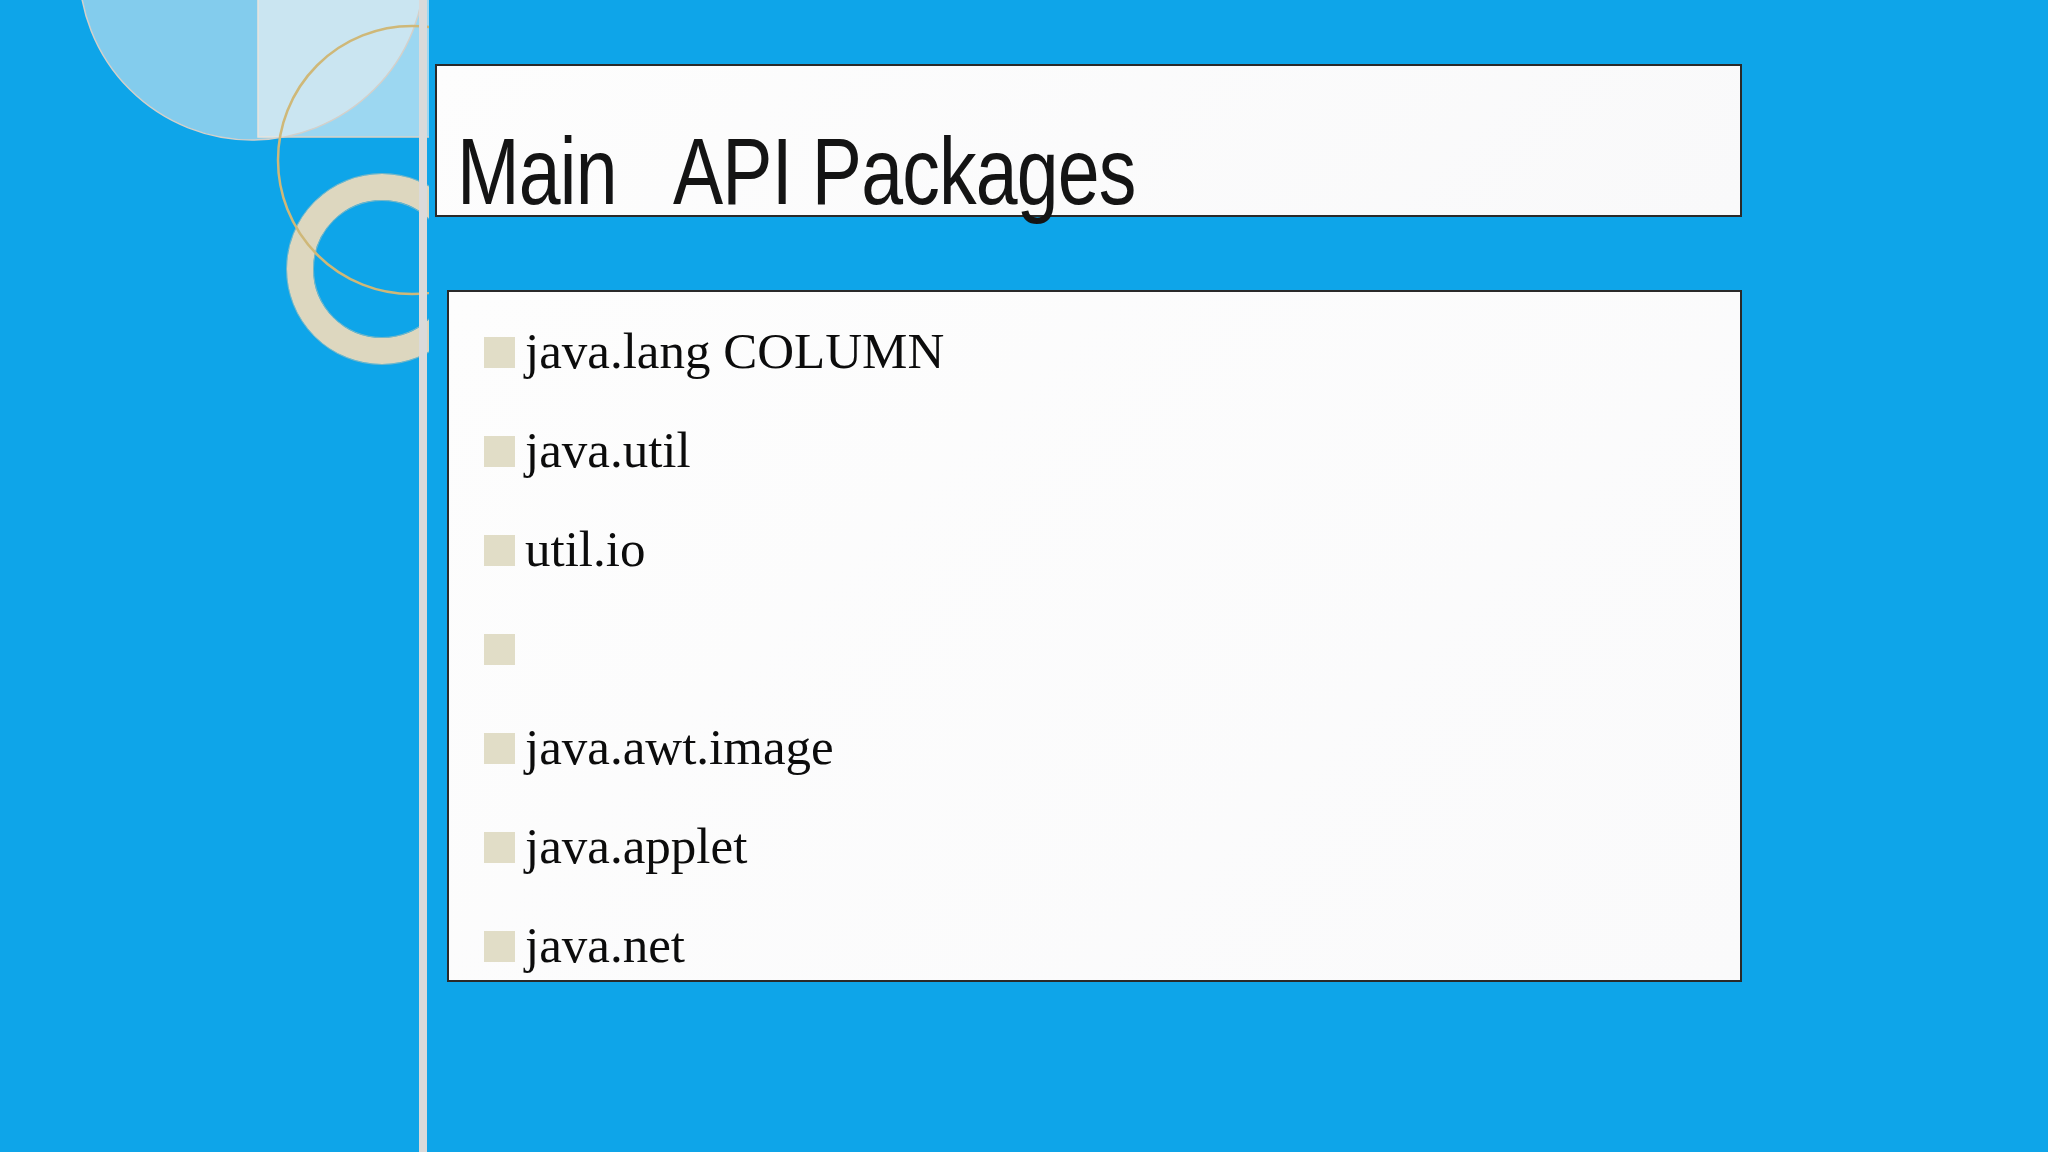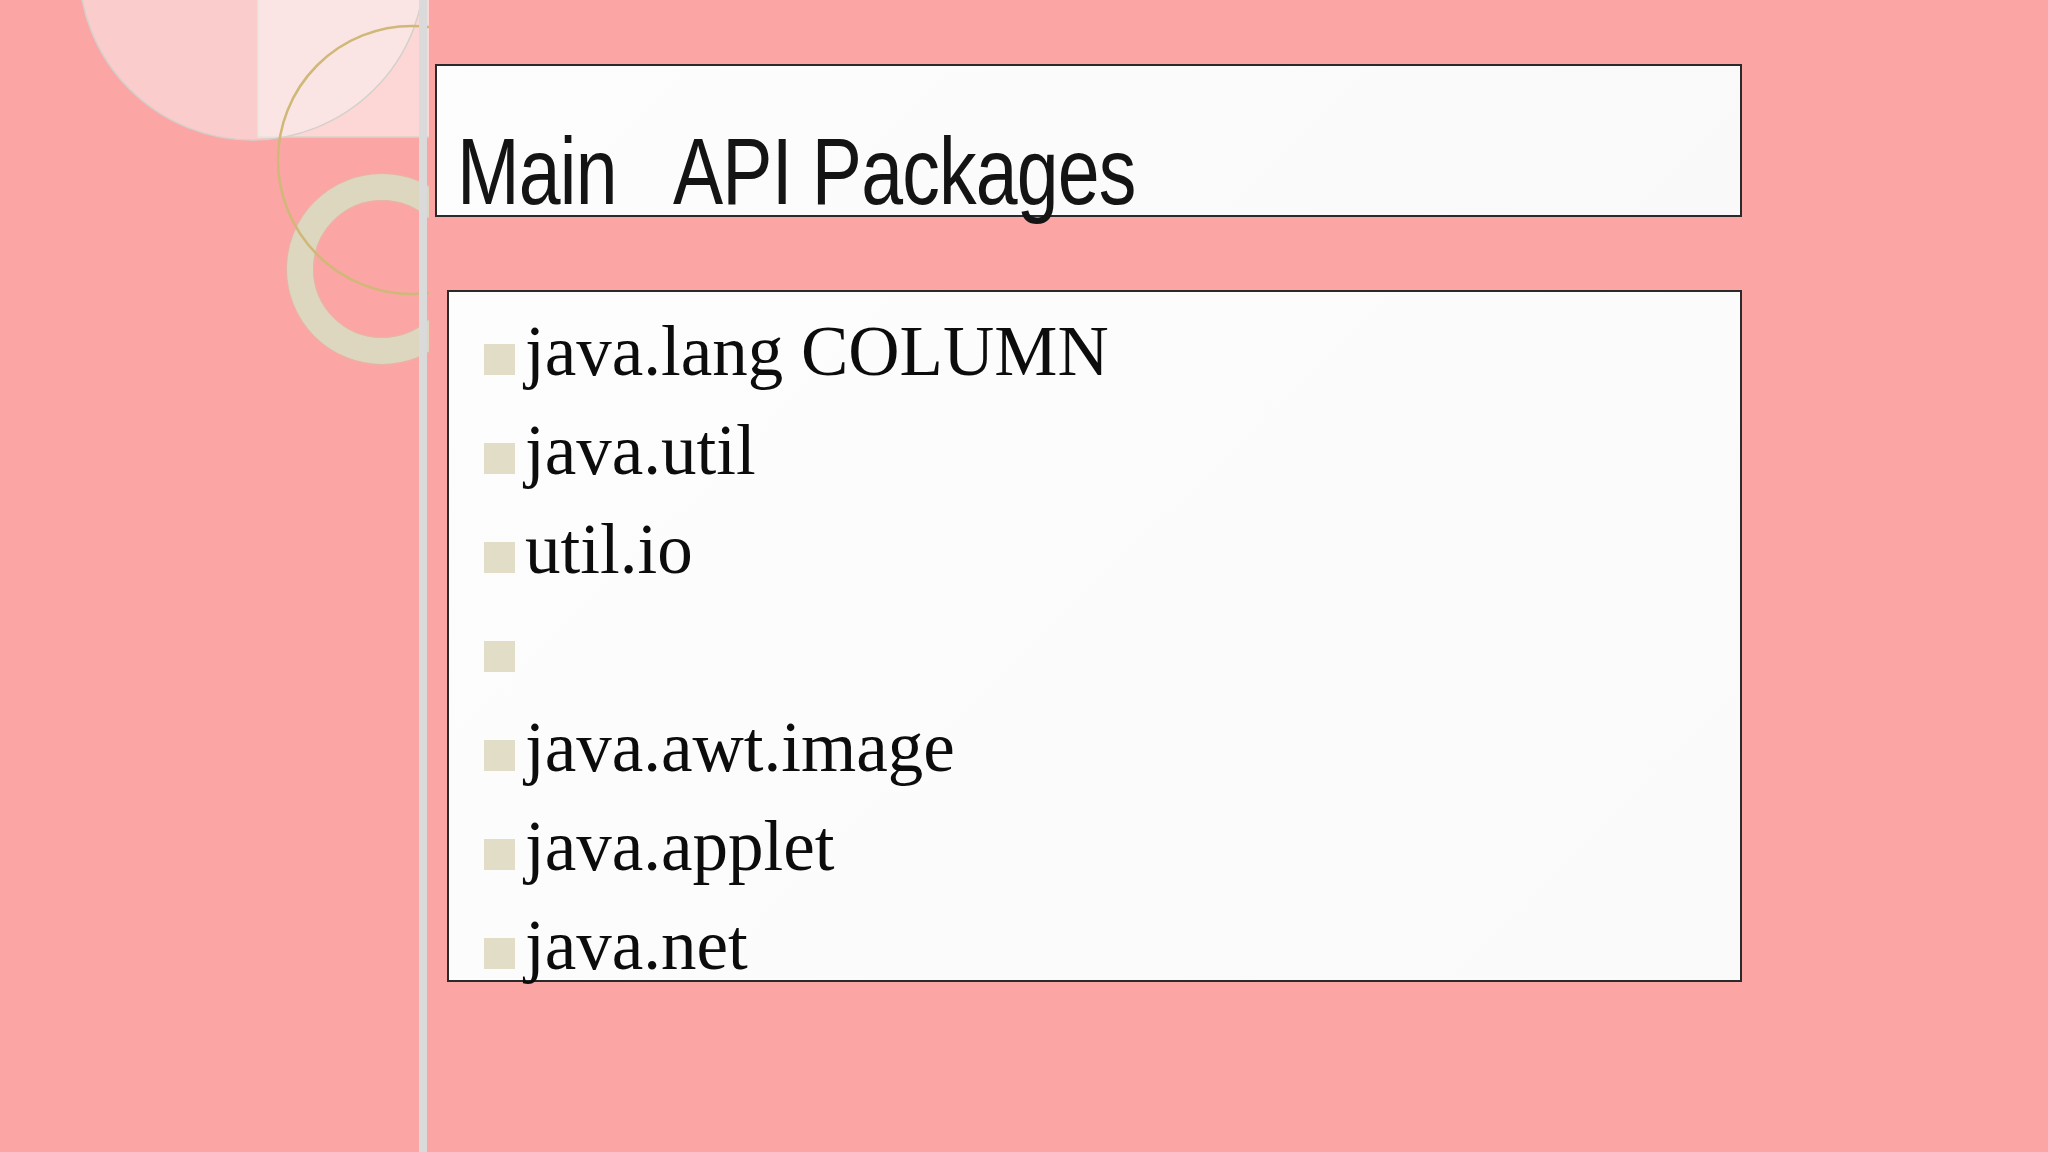--- a/index.html
+++ b/index.html
@@ -1,20 +1,20 @@
 <!DOCTYPE html>
 <html><head>
 <meta charset="utf-8">
 <style>
   html, body { margin: 0; padding: 0; background: #ffffff; }
   .slide {
     position: relative;
     width: 2048px;
     height: 1152px;
-    background: #fca5a5;
+    background: #0ea5e9;
     overflow: hidden;
     font-family: "Liberation Sans", sans-serif;
   }
 
   
   .left-decor {
     position: absolute;
     left: 0; top: 0;
     width: 429px; height: 1152px;
     overflow: hidden;
@@ -63,21 +63,21 @@
     background: linear-gradient(135deg, #fdfdfd 0%, #fafafb 100%);
     box-sizing: border-box;
   }
   .content-box ul {
     list-style: none;
     margin: 0;
     padding: 10px 0 0 35px;
   }
   .content-box li {
     font-family: "Liberation Serif", serif;
-    font-size: 71px;
+    font-size: 51px;
     line-height: 99px;
     color: #0c0c0c;
     white-space: nowrap;
   }
   .bullet {
     display: inline-block;
     width: 31px; height: 31px;
     background: #e1ddc7;
     margin-right: 10px;
     vertical-align: baseline;

